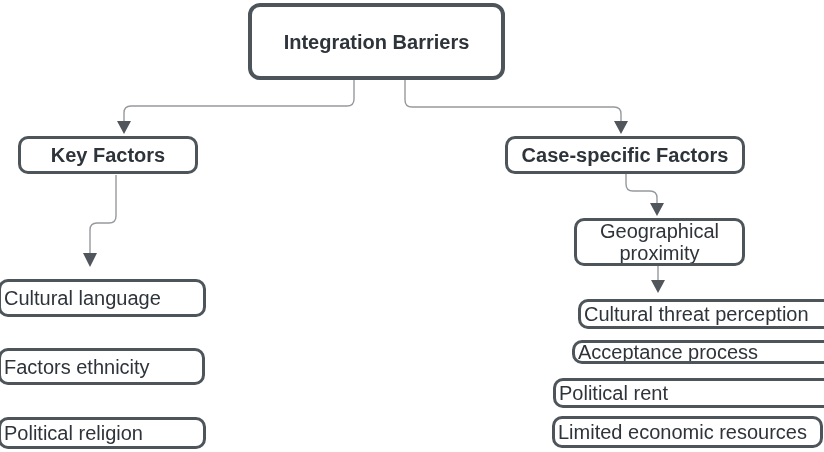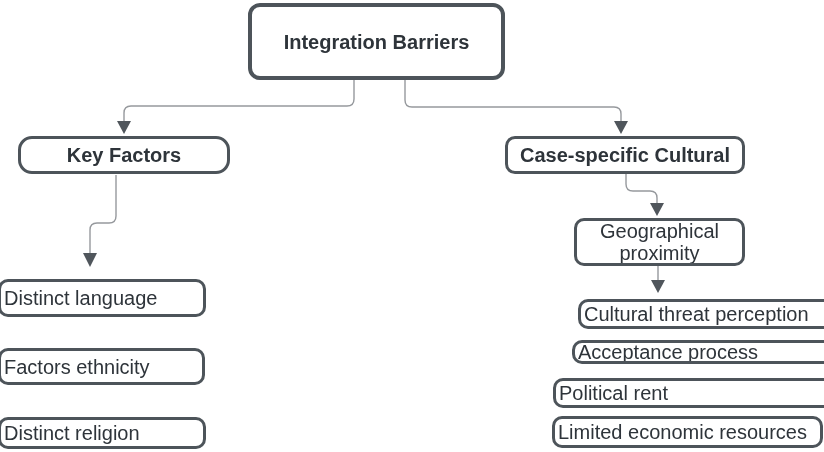--- a/index.html
+++ b/index.html
@@ -49,21 +49,21 @@
   }
   .node.wrap {
     white-space: normal;
   }
   .node.leaf {
     padding-left: 3px;
   }
 
   
   #node-root        { left: 248px; top: 3px;   width: 257px; height: 77px; }
-  #node-key         { left: 18px;  top: 136px; width: 212px; height: 38px; border-radius: 14px; }
+  #node-key         { left: 18px;  top: 136px; width: 180px; height: 38px; }
   #node-case        { left: 505px; top: 136px; width: 240px; height: 38px; }
   #node-geo         { left: 574px; top: 218px; width: 171px; height: 48px; justify-content: flex-end; }
   #node-lang        { left: -2px;  top: 279px; width: 208px; height: 38px; }
   #node-ethnicity   { left: -2px;  top: 348px; width: 207px; height: 37px; }
   #node-religion    { left: -2px;  top: 417px; width: 208px; height: 32px; }
   #node-cultural    { left: 554px; top: 299px; width: 266px; height: 30px; margin-left: 24px; }
   #node-acceptance  { left: 572px; top: 340px; width: 266px; height: 24px; }
   #node-political   { left: 553px; top: 378px; width: 291px; height: 30px; }
   #node-limited     { left: 552px; top: 416px; width: 271px; height: 32px; }
 </style>
@@ -96,37 +96,37 @@
 
   <div class="node root center bold" id="node-root">
     <span>Integration Barriers</span>
   </div>
 
   <div class="node center bold" id="node-key">
     <span>Key Factors</span>
   </div>
 
   <div class="node center bold" id="node-case">
-    <span>Case-specific Cultural</span>
+    <span>Case-specific Factors</span>
   </div>
 
   <div class="node center wrap" id="node-geo">
     <span>Geographical proximity</span>
   </div>
 
   <div class="node leaf" id="node-lang">
-    <span>Distinct language</span>
+    <span>Cultural language</span>
   </div>
 
   <div class="node leaf" id="node-ethnicity">
     <span>Factors ethnicity</span>
   </div>
 
   <div class="node leaf" id="node-religion">
-    <span>Distinct religion</span>
+    <span>Political religion</span>
   </div>
 
   <div class="node leaf" id="node-cultural">
     <span>Cultural threat perception</span>
   </div>
 
   <div class="node leaf" id="node-acceptance">
     <span>Acceptance process</span>
   </div>
 

